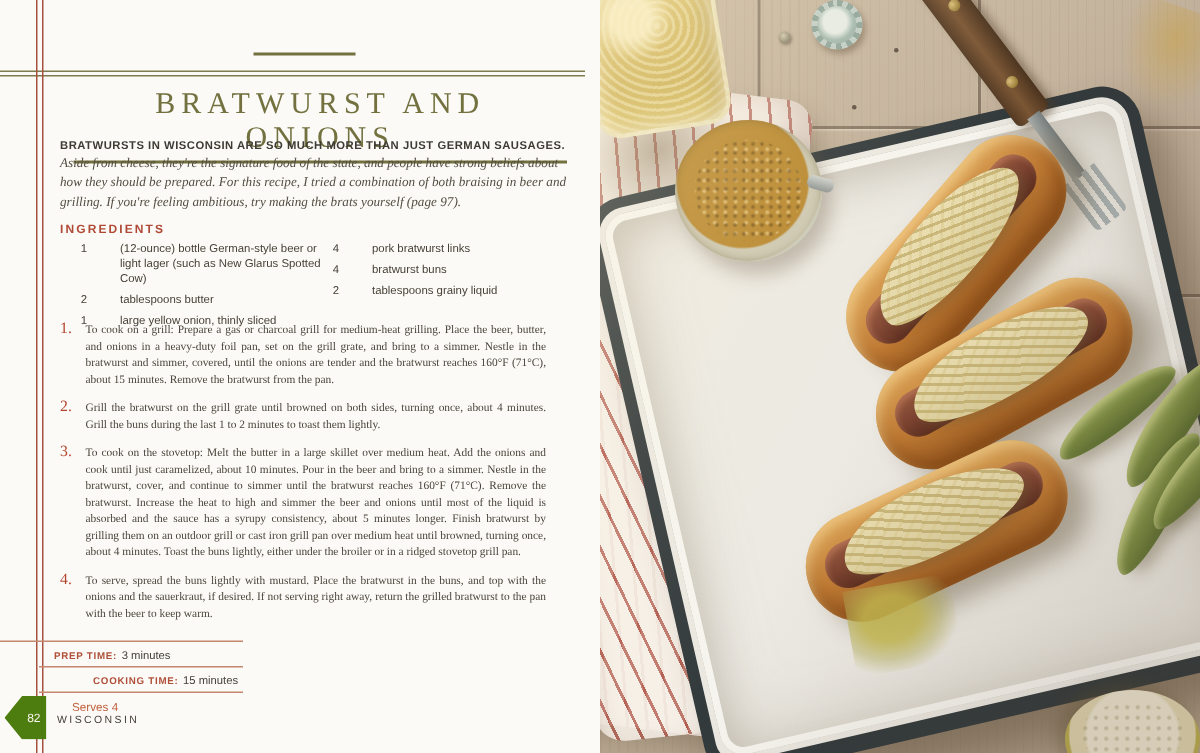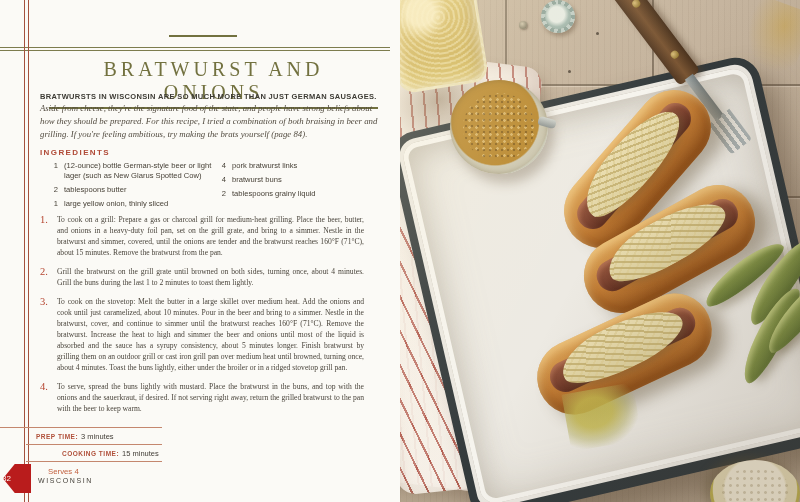--- a/index.html
+++ b/index.html
@@ -37,37 +37,37 @@
 
   .ing-heading { position:absolute; left:40px; top:148px;
     font:bold 8px "Liberation Sans", sans-serif; letter-spacing:1.4px; color:#b04a37; }
 
   .ing-cols { position:absolute; left:47px; top:161px; width:330px; display:flex; }
   .ing-col { width:168px; }
   .ing-col + .ing-col { width:162px; margin-left:0; }
   .ing-item { display:flex; margin-bottom:4px;
     font:7.6px/1.32 "Liberation Sans", sans-serif; color:#474137; }
   .ing-qty { width:11px; text-align:right; margin-right:6px; flex:none; }
-  .ing-text { flex:1; }
+  .ing-text { flex:1;margin-left:16px; }
 
   .steps { position:absolute; left:40px; top:214px; width:324px; }
   .step { display:flex; margin-bottom:8px; }
   .step-num { width:17px; flex:none; font:10.5px "Liberation Serif", serif; color:#b5442f; }
   .step-text { flex:1; font:7.6px/1.45 "Liberation Serif", serif; color:#4a453c; text-align:justify; }
 
   .meta { position:absolute; left:0; top:427px; width:162px; }
   .meta-row { border-top:1px solid #c4876e; padding:4px 0 3px 36px; display:flex; align-items:baseline; gap:3px; }
   .meta-row.last { border-bottom:1px solid #c4876e;margin-left:26px; }
   .meta-label { font:bold 6.5px "Liberation Sans", sans-serif; letter-spacing:0.5px; color:#b0503a; }
   .meta-value { font:7.5px "Liberation Sans", sans-serif; color:#45403a; }
   .serves { margin:5px 0 0 48px; font:7.8px "Liberation Sans", sans-serif; color:#c2603f; }
 
-  .page-tab { position:absolute; left:3px; top:464px; width:28px; height:29px; background:#b91c1c;
+  .page-tab { position:absolute; left:3px; top:464px; width:28px; height:29px; background:#4d7c0f;
     clip-path:polygon(0 50%, 42% 0, 100% 0, 100% 100%, 42% 100%);
-    display:flex; align-items:center; justify-content:flex-end; padding-right:20px;
+    display:flex; align-items:center; justify-content:flex-end; padding-right:4px;
     font:8px "Liberation Sans", sans-serif; color:#fdf6f0; }
   .chapter { position:absolute; left:38px; top:477px;
     font:7px "Liberation Sans", sans-serif; letter-spacing:1.6px; color:#46423b; }
 
   
   .photo { position:absolute; left:400px; top:0; width:400px; height:502px; overflow:hidden;
     background:
       repeating-linear-gradient(90deg, rgba(110,92,72,0.07) 0 1px, rgba(0,0,0,0) 1px 6px),
       linear-gradient(180deg, #c6b59f 0%, #c2b09a 40%, #bcab94 70%, #b3a28c 100%);
   }
@@ -183,21 +183,21 @@
     <div class="header-rule"></div>
     <div class="v-rule"></div>
     <div class="kicker-overline"></div>
 
 
     <div class="title-wrap">
       <span class="title">BRATWURST AND ONIONS</span>
     </div>
 
     <div class="lede">BRATWURSTS IN WISCONSIN ARE SO MUCH MORE THAN JUST GERMAN SAUSAGES.</div>
-    <div class="intro">Aside from cheese, they're the signature food of the state, and people have strong beliefs about how they should be prepared. For this recipe, I tried a combination of both braising in beer and grilling. If you're feeling ambitious, try making the brats yourself (page 84).</div>
+    <div class="intro">Aside from cheese, they're the signature food of the state, and people have strong beliefs about how they should be prepared. For this recipe, I tried a combination of both braising in beer and grilling. If you're feeling ambitious, try making the brats yourself (page 97).</div>
 
     <div class="ing-heading">INGREDIENTS</div>
 
     <div class="ing-cols">
       <div class="ing-col">
         <div class="ing-item">
           <span class="ing-qty">1</span>
           <span class="ing-text">(12-ounce) bottle German-style beer or light lager (such as New Glarus Spotted Cow)</span>
         </div>
         <div class="ing-item">

